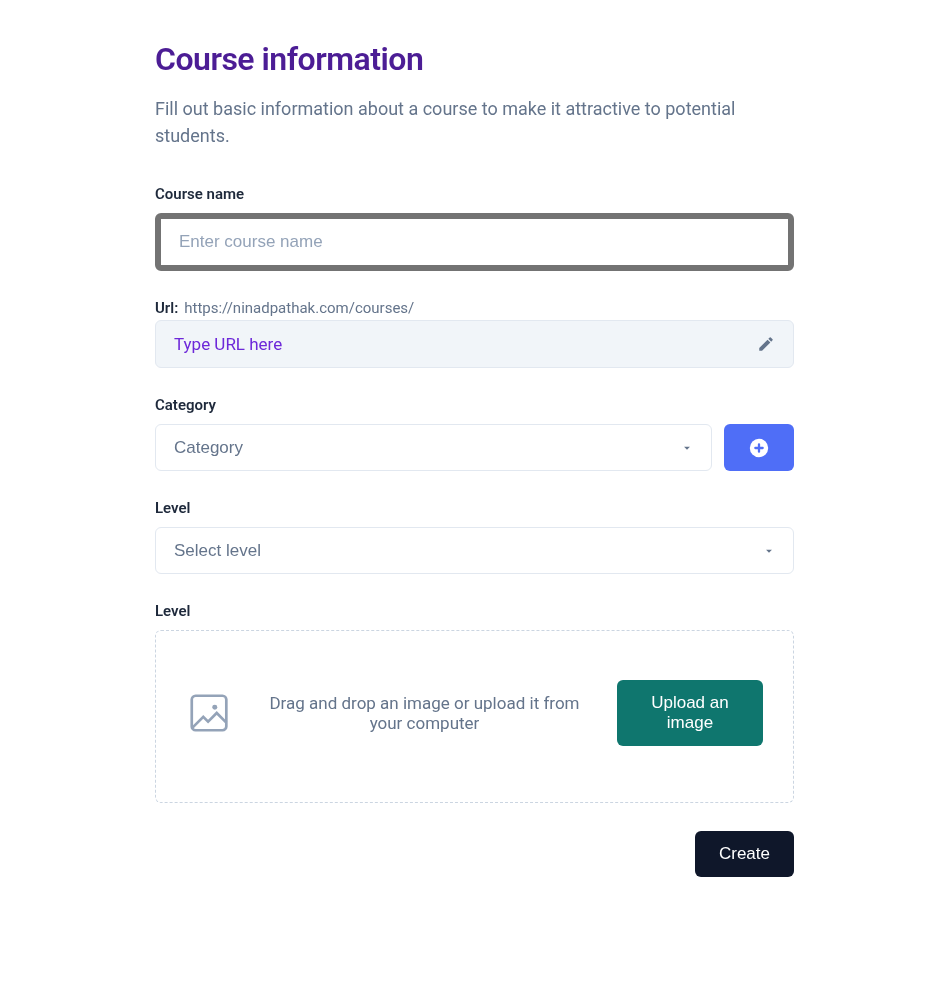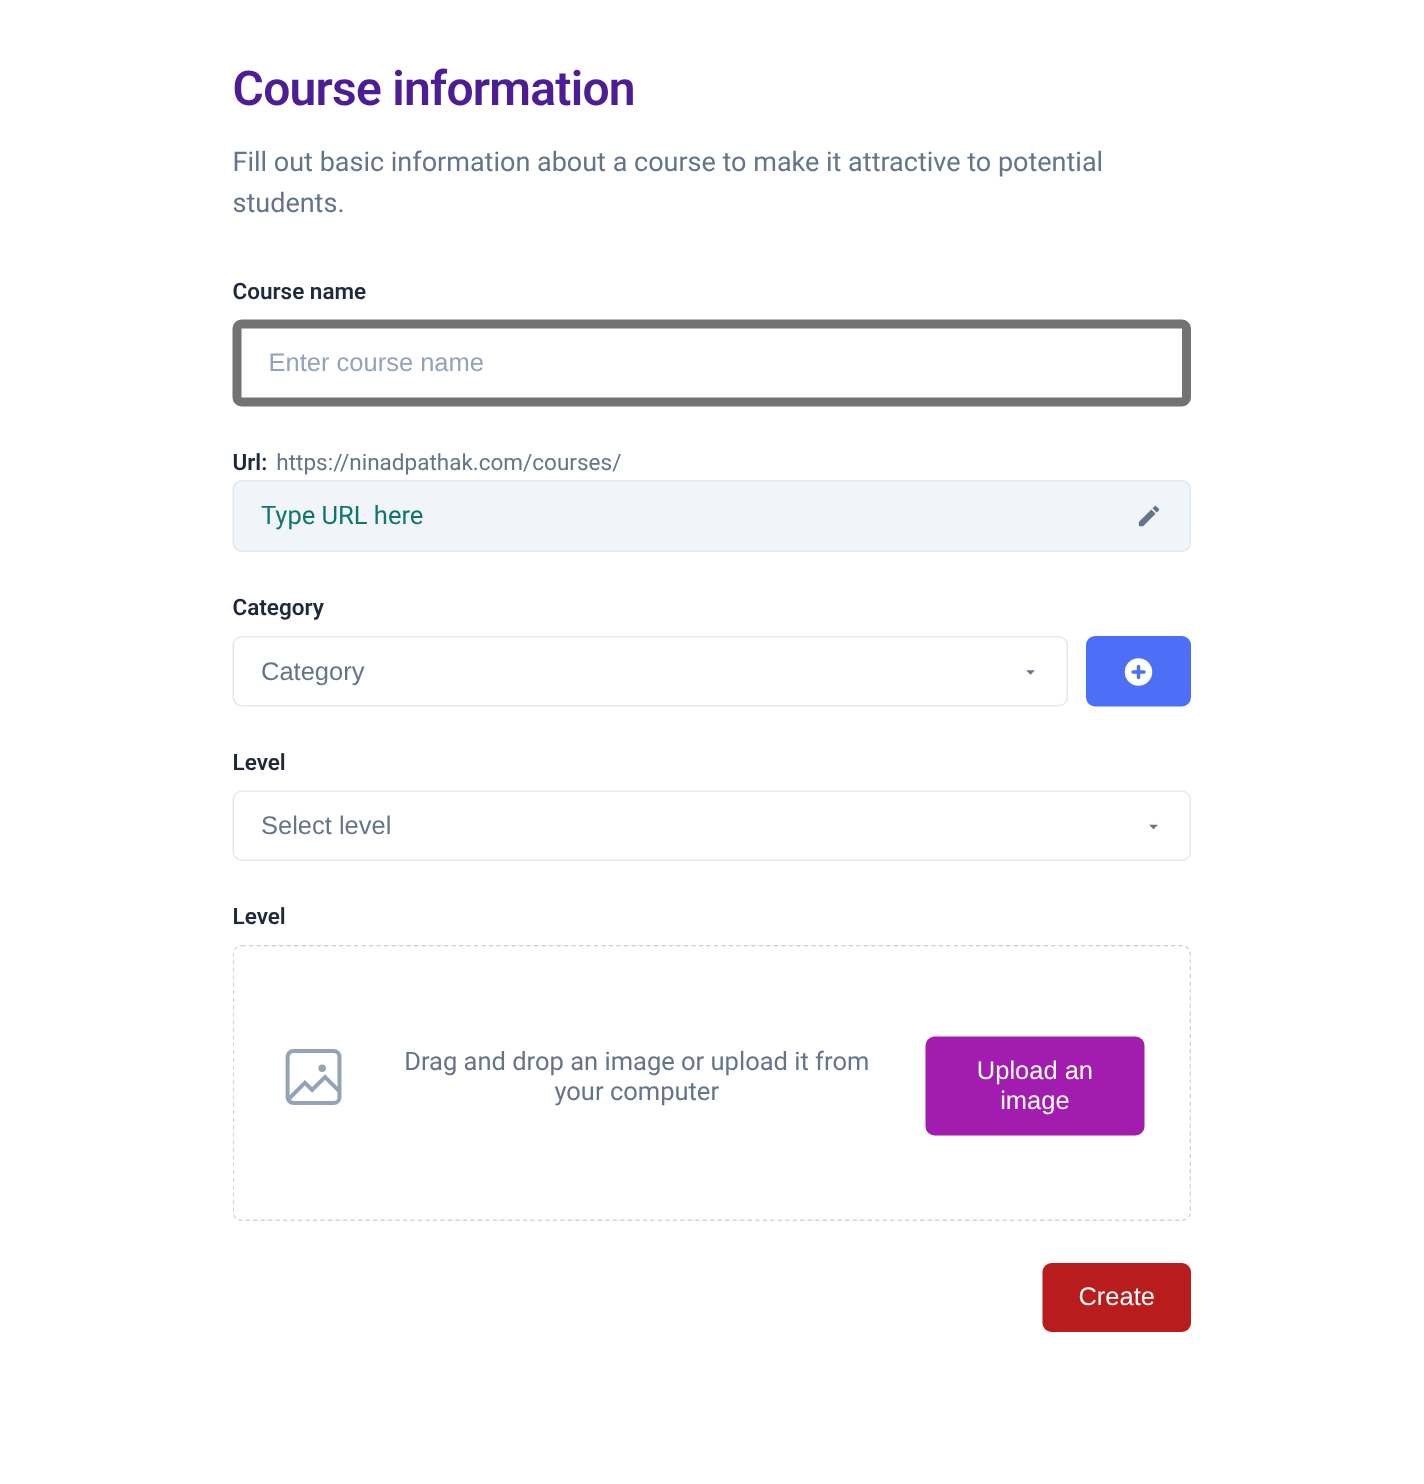--- a/index.html
+++ b/index.html
@@ -85,21 +85,21 @@
       width: 100%;
       padding: 13px 18px;
       font-size: 17px;
       border: 1px solid #e2e8f0;
       border-radius: 6px;
       background: #f1f5f9;
       color: #334155;
     }
 
     .url-placeholder {
-      color: #0f766e;
+      color: #6d28d9;
     }
 
     .pencil-icon {
       width: 18px;
       height: 18px;
       color: #64748b;
     }
 
     .category-row {
       display: flex;
@@ -176,38 +176,38 @@
 
     .dropzone-text {
       font-size: 17px;
       color: #64748b;
       text-align: center;
     }
 
     .upload-button {
       padding: 13px 22px;
       font-size: 17px;
-      background: #a21caf;
+      background: #0f766e;
       color: #ffffff;
       border: none;
       border-radius: 6px;
       cursor: pointer;
-      margin-top: 12px;
+      margin-top: 1px;
     }
 
     .footer-row {
       display: flex;
       justify-content: flex-end;
       margin-top: 20px;
     }
 
     .create-button {
       padding: 13px 24px;
       font-size: 17px;
-      background: #b91c1c;
+      background: #0f172a;
       color: #ffffff;
       border: none;
       border-radius: 6px;
       cursor: pointer;
     }
   </style>
 </head>
 <body>
 
 <h1 class="page-title">Course information</h1>

